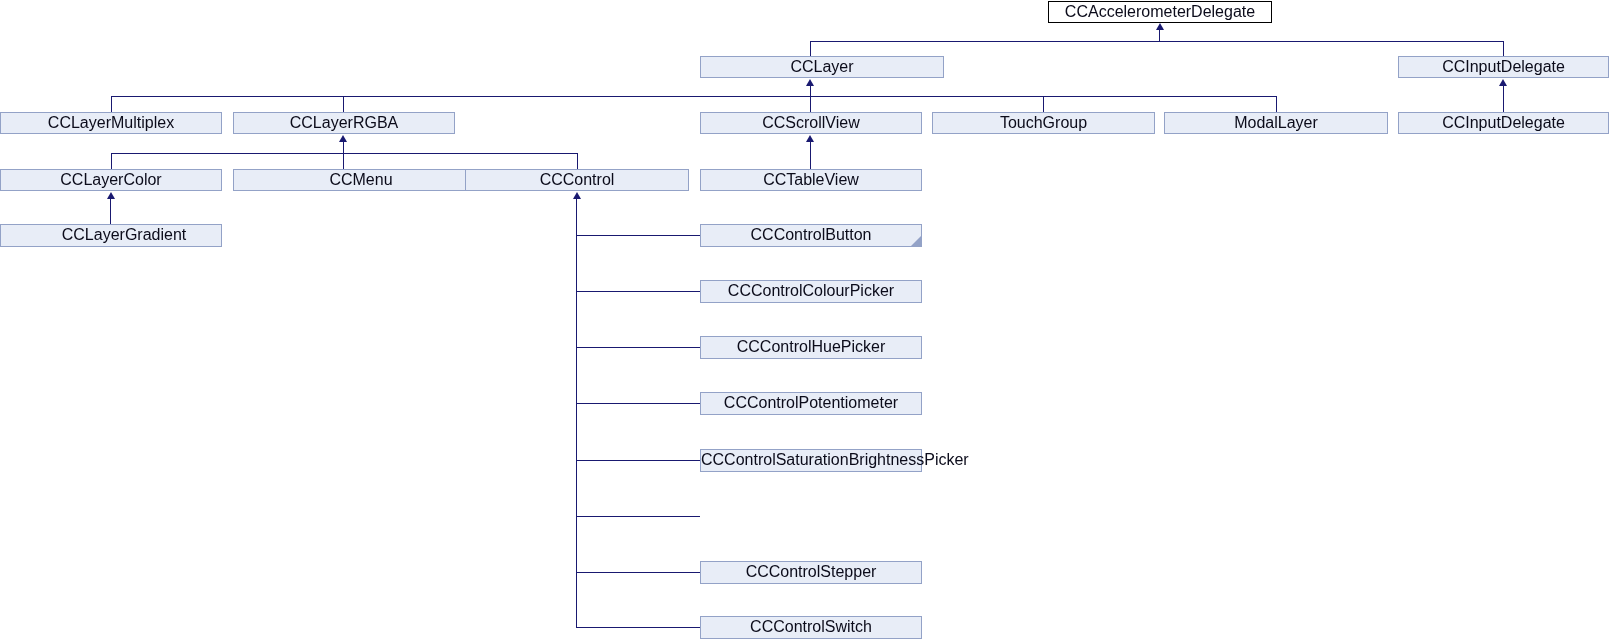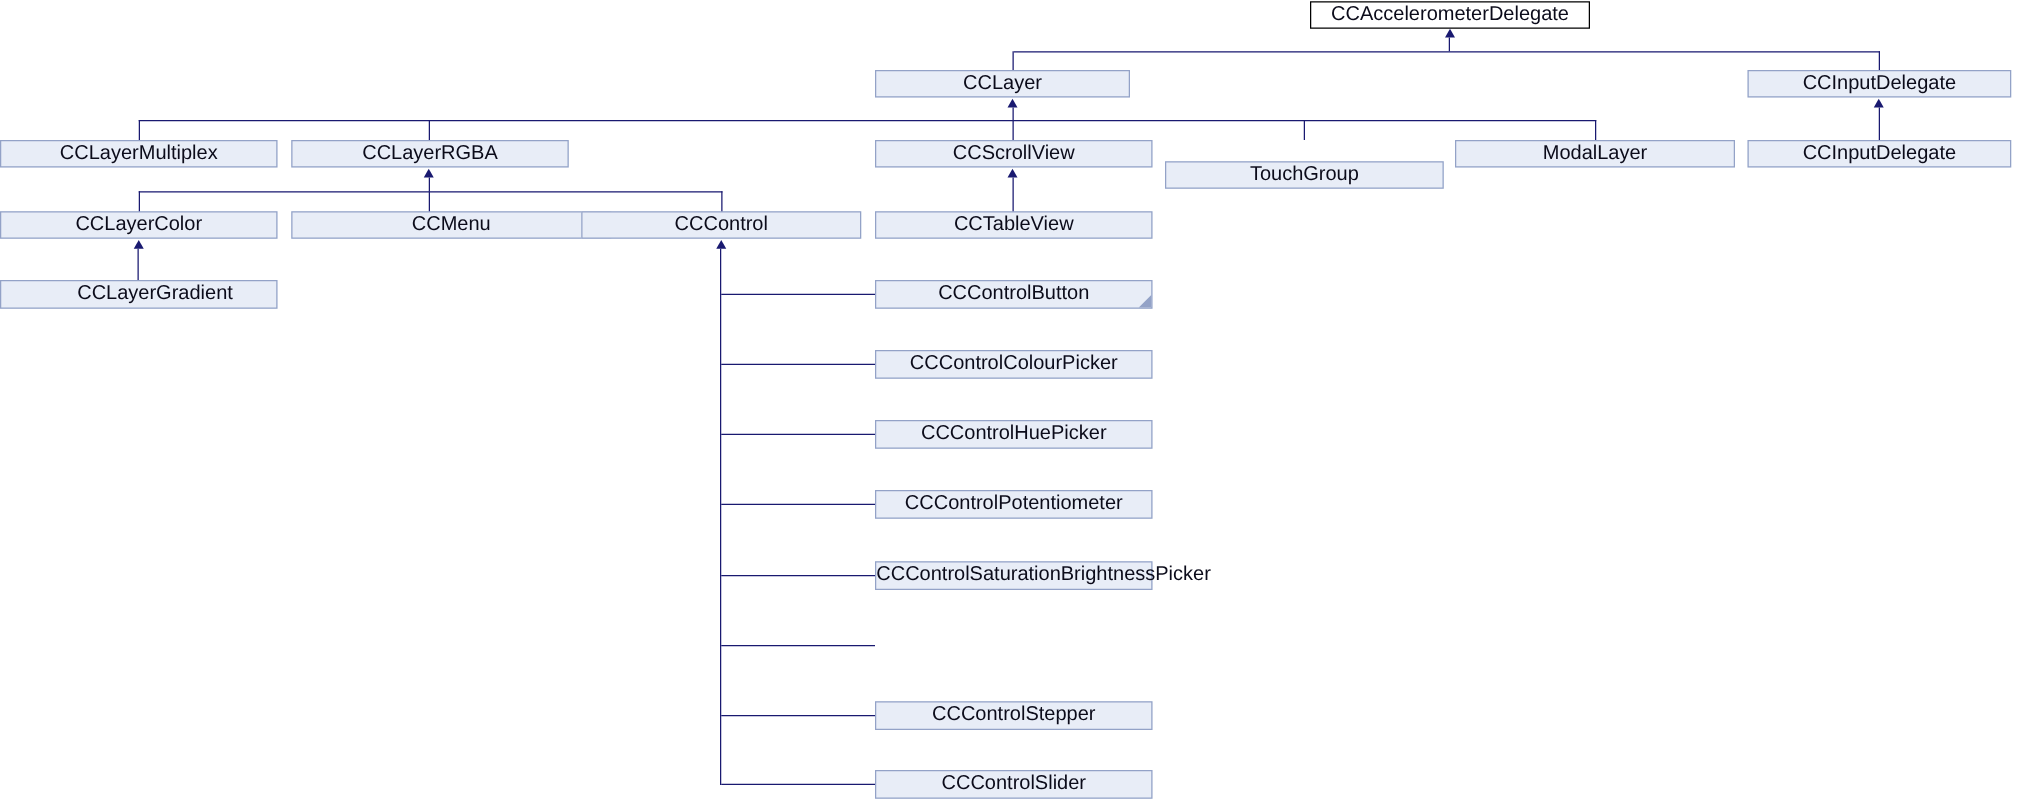--- a/index.html
+++ b/index.html
@@ -51,47 +51,47 @@
     border-left:10px solid transparent;
   }
 </style>
 </head>
 <body>
 
 <div class="diagram">
 
   <div class="node root" style="left:1048px;top:1px;width:224px;">CCAccelerometerDelegate</div>
 
-  <div class="node" style="left:700px;top:56px;width:204px;">CCLayer</div>
+  <div class="node" style="left:700px;top:56px;width:244px;">CCLayer</div>
   <div class="node" style="left:1398px;top:56px;width:211px;">CCInputDelegate</div>
 
   <div class="node" style="left:0px;top:112px;width:222px;">CCLayerMultiplex</div>
   <div class="node" style="left:233px;top:112px;width:222px;">CCLayerRGBA</div>
   <div class="node" style="left:700px;top:112px;width:222px;">CCScrollView</div>
-  <div class="node" style="left:932px;top:112px;width:223px;margin-top:17px;">TouchGroup</div>
+  <div class="node" style="left:932px;top:112px;width:223px;">TouchGroup</div>
   <div class="node" style="left:1164px;top:112px;width:224px;">ModalLayer</div>
   <div class="node" style="left:1398px;top:112px;width:211px;">CCInputDelegate</div>
 
   <div class="node" style="left:0px;top:169px;width:222px;">CCLayerColor</div>
   <div class="node" style="left:233px;top:169px;width:256px;">CCMenu</div>
   <div class="node" style="left:465px;top:169px;width:224px;">CCControl</div>
   <div class="node" style="left:700px;top:169px;width:222px;">CCTableView</div>
 
   <div class="node" style="left:0px;top:224px;width:222px;height:23px;padding-left:26px;">CCLayerGradient</div>
 
   <div class="node" style="left:700px;top:224px;width:222px;height:23px;">
     <span>CCControlButton</span>
     <div class="fold"></div>
   </div>
   <div class="node" style="left:700px;top:280px;width:222px;height:23px;">CCControlColourPicker</div>
   <div class="node" style="left:700px;top:336px;width:222px;height:23px;">CCControlHuePicker</div>
   <div class="node" style="left:700px;top:392px;width:222px;height:23px;">CCControlPotentiometer</div>
   <div class="node" style="left:700px;top:449px;width:222px;height:23px;">CCControlSaturationBrightnessPicker</div>
   <div class="node" style="left:700px;top:561px;width:222px;height:23px;">CCControlStepper</div>
-  <div class="node" style="left:700px;top:616px;width:222px;height:23px;">CCControlSlider</div>
+  <div class="node" style="left:700px;top:616px;width:222px;height:23px;">CCControlSwitch</div>
 
   <div class="arrow" style="left:1156px;top:23px;"></div>
   <div class="vl" style="left:1159px;top:30px;height:11px;"></div>
   <div class="hl" style="left:811px;top:41px;width:693px;"></div>
   <div class="vl" style="left:810px;top:41px;height:15px;"></div>
   <div class="vl" style="left:1503px;top:41px;height:15px;"></div>
 
   <div class="arrow" style="left:806px;top:79px;"></div>
   <div class="vl" style="left:810px;top:86px;height:26px;"></div>
   <div class="hl" style="left:111px;top:96px;width:1166px;"></div>

